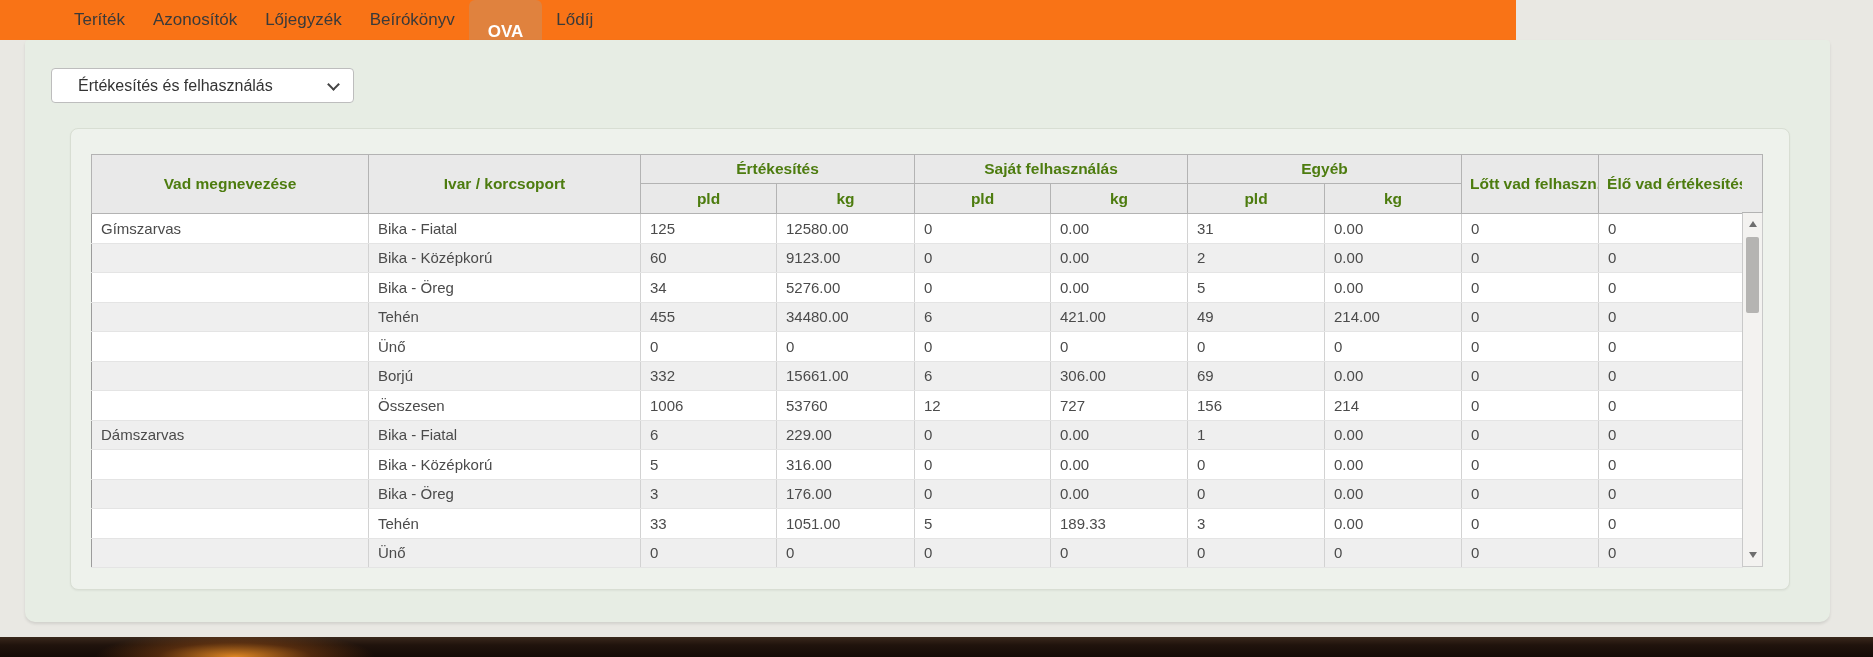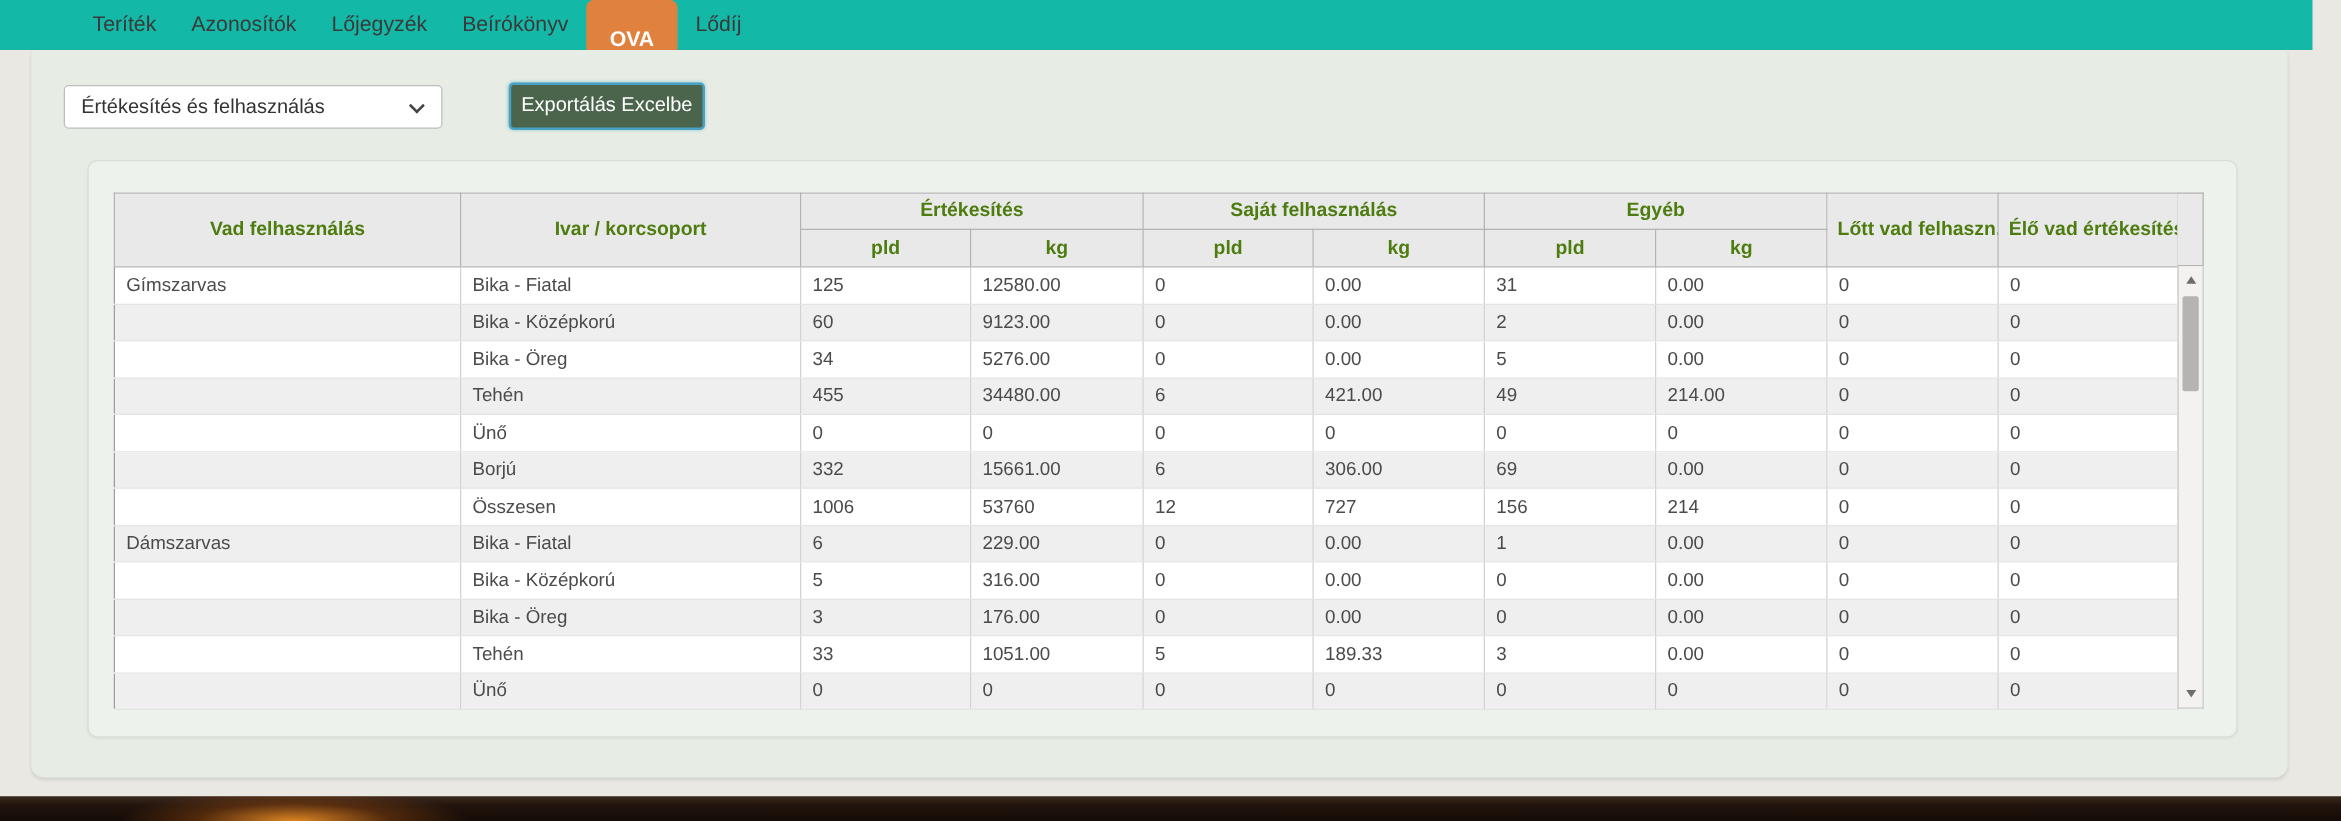--- a/index.html
+++ b/index.html
@@ -9,33 +9,33 @@
 
   
   .photo-right { position:absolute; right:0; top:0; width:23px; height:657px;
     background:linear-gradient(to bottom,#a6a9b0 0%,#989younger 0,#97918a 35%,#9b8973 55%,#7e5e3d 75%,#3c2514 92%,#1c100a 100%); }
   .photo-bottom { position:absolute; left:0; bottom:0; width:1873px; height:20px;
     background:
       radial-gradient(140px 26px at 235px 100%, rgba(233,141,36,0.95), rgba(150,75,18,0.45) 55%, rgba(60,30,10,0) 100%),
       linear-gradient(to bottom,#3a281c 0%,#20130c 40%,#140b06 100%); }
 
   
-  .topbar { position:absolute; left:0; top:0; width:1850px; height:40px; background:#14b8a6; }
+  .topbar { position:absolute; left:0; top:0; width:1516px; height:40px; background:#f97316; }
   .tabs { position:absolute; left:60px; top:0; height:40px; display:flex; align-items:stretch; }
   .tab { padding:0 14px; line-height:40px; font-size:17px; color:#3a3a3a; cursor:pointer; white-space:nowrap; }
   .tab.active { background:var(--accent,#e0823e); color:#fff; font-weight:bold; border-radius:6px 6px 0 0; padding:12px 19px; }
 
   
   .panel-outer { position:absolute; left:25px; top:40px; width:1805px; height:582px;
     background:#e7ede4; border-radius:4px 4px 10px 10px; box-shadow:0 2px 3px rgba(0,0,0,0.10); }
 
   
   .select { position:absolute; left:51px; top:68px; width:303px; height:35px; background:#fff;
     border:1px solid #bdbdbd; border-radius:4px; font-size:16px; color:#333;
-    display:flex; align-items:center; padding-left:13px; cursor:pointer; }
+    display:flex; align-items:center; padding-left:26px; cursor:pointer; }
   .select .chev { position:absolute; right:15px; top:11px; width:9px; height:9px;
     border-right:2px solid #444; border-bottom:2px solid #444; transform:rotate(45deg); }
   .btn-export { position:absolute; left:407px; top:66px; width:157px; height:38px;
     background:var(--btn-bg,#4a654c); color:#fff; font-size:16px; font-family:inherit;
     border:2px solid var(--btn-border,#47a2c3); border-radius:4px; cursor:pointer;
     box-shadow:0 0 3px rgba(71,162,195,0.55); }
 
   
   .panel-inner { position:absolute; left:70px; top:128px; width:1720px; height:462px;
     background:#eef2ec; border:1px solid #d8ded3; border-radius:8px; box-shadow:0 1px 2px rgba(0,0,0,0.05); }
@@ -83,41 +83,40 @@
       </div>
   </div>
 
   <div class="panel-outer"></div>
 
   <div class="select">
     <span>Értékesítés és felhasználás</span>
     <span class="chev"></span>
   </div>
 
-  <button class="btn-export">Exportálás Excelbe</button>
 
   <div class="panel-inner"></div>
 
   <div class="table-zone">
     <table class="grid">
       <colgroup>
         <col style="width:277px">
           <col style="width:272px">
         <col style="width:136px">
           <col style="width:138px">
         <col style="width:136px">
           <col style="width:137px">
         <col style="width:137px">
           <col style="width:137px">
         <col style="width:137px">
           <col style="width:144px">
       </colgroup>
       <thead>
         <tr>
-          <th class="h1" rowspan="2">Vad felhasználás</th>
+          <th class="h1" rowspan="2">Vad megnevezése</th>
           <th class="h1" rowspan="2">Ivar / korcsoport</th>
           <th class="h1" colspan="2">Értékesítés</th>
           <th class="h1" colspan="2">Saját felhasználás</th>
           <th class="h1" colspan="2">Egyéb</th>
           <th class="h1 left-pad" rowspan="2">Lőtt vad felhaszn...</th>
           <th class="h1 left-pad" rowspan="2">Élő vad értékesítés...</th>
         </tr>
         <tr>
           <th class="h2">pld</th>
           <th class="h2">kg</th>

